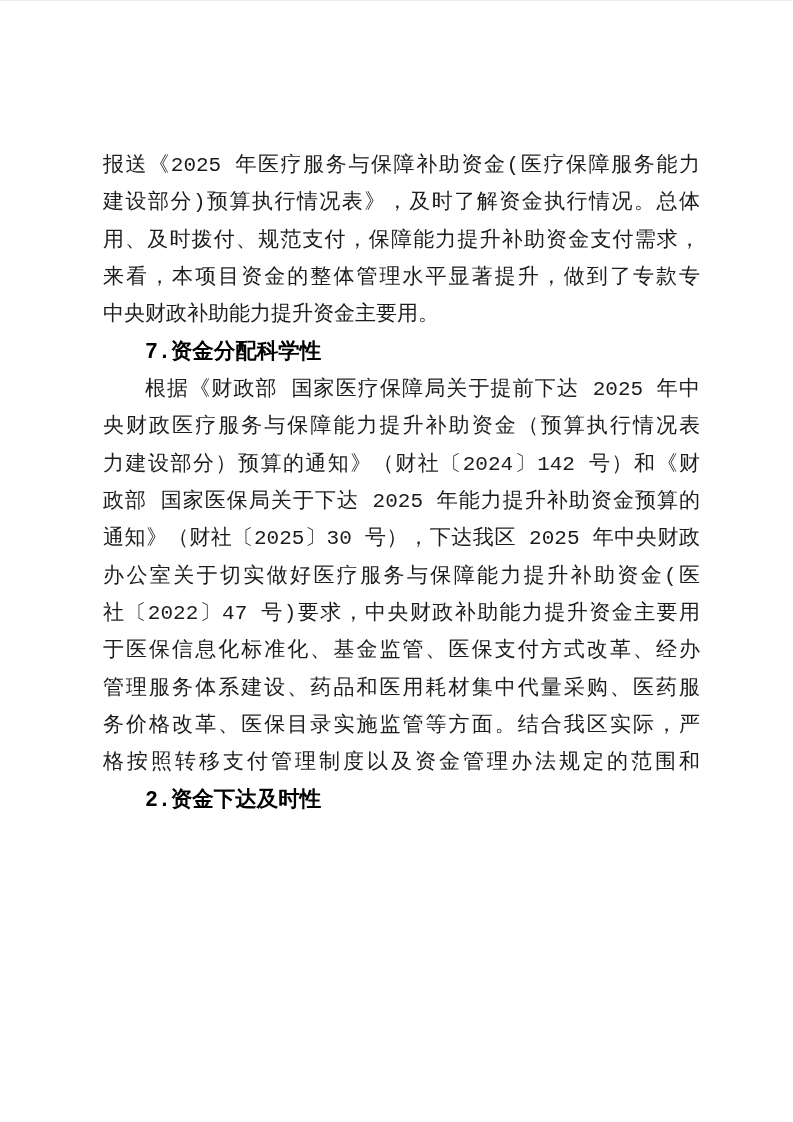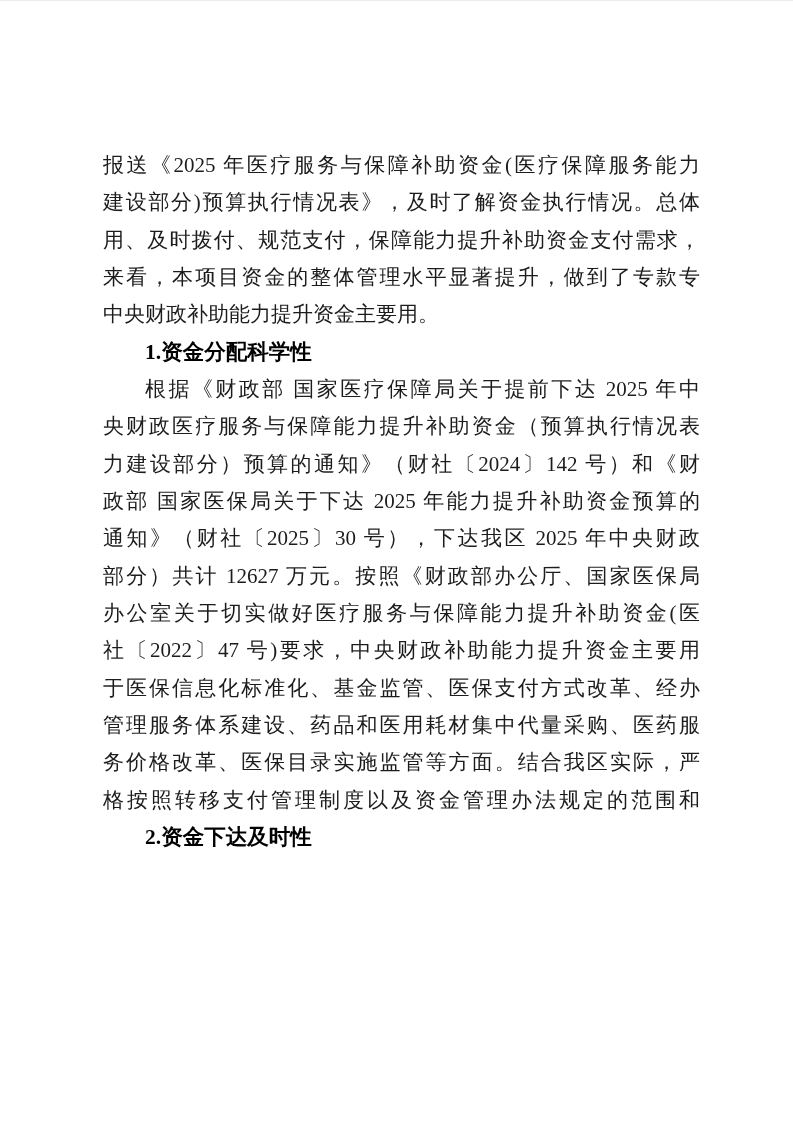--- a/index.html
+++ b/index.html
@@ -12,21 +12,21 @@
     background: var(--page-background, #ffffff);
     overflow: hidden;
   }
   .page {
     position: relative;
     width: 793px;
     height: 1122px;
     background: var(--page-background, #ffffff);
     border-top: 1px solid var(--top-edge-line, #ececec);
     box-sizing: border-box;
-    font-family: Liberation Serif, serif;
+    font-family: Liberation Mono, monospace;
   }
   .text-area {
     position: absolute;
     left: 103px;
     top: 146px;
     width: 597px;
   }
   .ln {
     font-size: 21px;
     line-height: 37.33px;
@@ -56,28 +56,27 @@
 
 <div class="page">
   <div class="text-area">
 
     <div class="ln">报送《2025 年医疗服务与保障补助资金(医疗保障服务能力</div>
     <div class="ln">建设部分)预算执行情况表》，及时了解资金执行情况。总体</div>
     <div class="ln">用、及时拨付、规范支付，保障能力提升补助资金支付需求，</div>
     <div class="ln">来看，本项目资金的整体管理水平显著提升，做到了专款专</div>
     <div class="ln end">中央财政补助能力提升资金主要用。</div>
 
-    <div class="ln heading">1.资金分配科学性</div>
+    <div class="ln heading">7.资金分配科学性</div>
 
     <div class="ln first-indent">根据《财政部 国家医疗保障局关于提前下达 2025 年中</div>
     <div class="ln">央财政医疗服务与保障能力提升补助资金（预算执行情况表</div>
     <div class="ln">力建设部分）预算的通知》（财社〔2024〕142 号）和《财</div>
     <div class="ln">政部 国家医保局关于下达 2025 年能力提升补助资金预算的</div>
     <div class="ln">通知》（财社〔2025〕30 号），下达我区 2025 年中央财政</div>
-    <div class="ln">部分）共计 12627 万元。按照《财政部办公厅、国家医保局</div>
     <div class="ln">办公室关于切实做好医疗服务与保障能力提升补助资金(医</div>
     <div class="ln">社〔2022〕47 号)要求，中央财政补助能力提升资金主要用</div>
     <div class="ln">于医保信息化标准化、基金监管、医保支付方式改革、经办</div>
     <div class="ln">管理服务体系建设、药品和医用耗材集中代量采购、医药服</div>
     <div class="ln">务价格改革、医保目录实施监管等方面。结合我区实际，严</div>
     <div class="ln">格按照转移支付管理制度以及资金管理办法规定的范围和</div>
 
     <div class="ln heading">2.资金下达及时性</div>
 
   </div>

